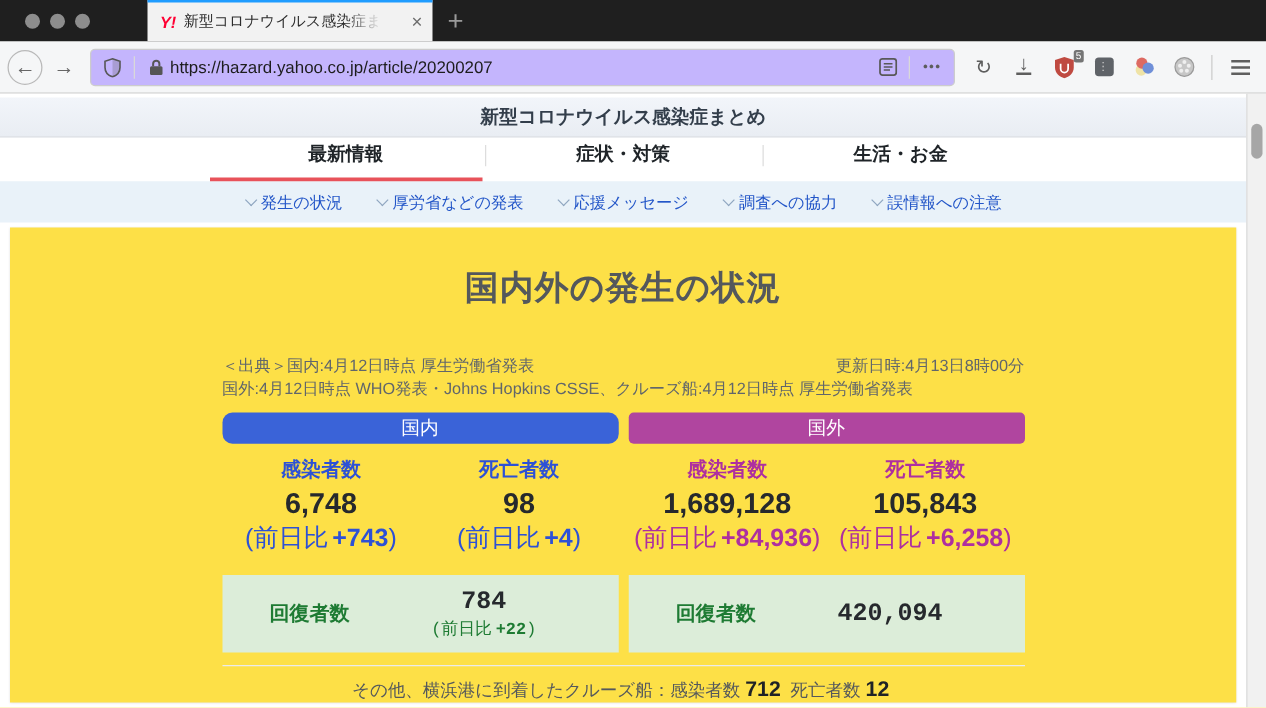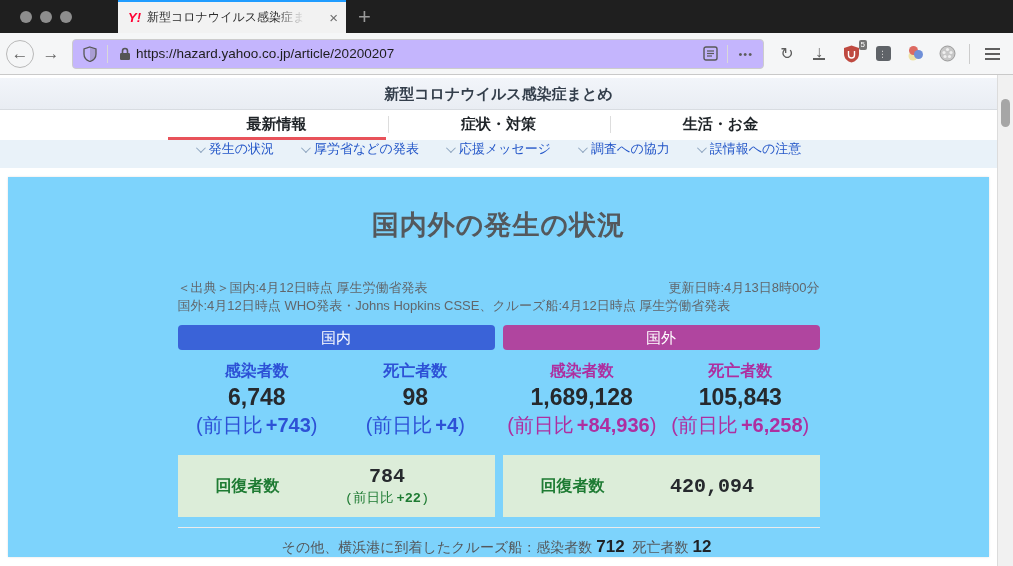--- a/index.html
+++ b/index.html
@@ -53,38 +53,38 @@
   .site-header { margin-top:3px; height:32px; line-height:31px; text-align:center;
                  background:linear-gradient(#f2f5fa,#e9edf3); border-bottom:1px solid #d8dce1;
                  font-size:15px; font-weight:bold; color:#333e4b; }
   .site-tabs { height:38px; display:flex; width:666px; margin:0 auto; }
   .site-tab { flex:1; text-align:center; font-size:15px; font-weight:bold; color:#1f2428;
               line-height:28px; position:relative; }
   .site-tab + .site-tab::before { content:""; position:absolute; left:0; top:6px; height:17px;
               width:1px; background:#ddd; }
   .site-tab.active::after { content:""; position:absolute; left:2px; right:2px; bottom:0;
               height:3px; background:#e8525a; }
-  .subnav { height:35px; background:#e9f2f9; display:flex; align-items:flex-start; justify-content:center;
+  .subnav { height:35px; background:#e9f2f9; display:flex; align-items:center; justify-content:center;
             gap:27px; }
   .subnav a { display:flex; align-items:center; gap:6px; font-size:13px; color:#2356c8;
               text-decoration:none; }
   .chev { width:7px; height:7px; border-right:1.5px solid #8fa6c0; border-bottom:1.5px solid #8fa6c0;
           transform:rotate(45deg) translateY(-2px); }
 
-  .card { flex:1; margin:9px 8px; background:#7dd3fc; box-shadow:0 0 2px rgba(0,0,0,.12); }
+  .card { flex:1; margin:4px 8px; background:#fde047; box-shadow:0 0 2px rgba(0,0,0,.12); }
   .content { width:642px; margin:0 auto; }
   .main-title { padding-top:30px; text-align:center; font-size:27px; font-weight:bold;
                 color:#54585c; letter-spacing:1px; }
   .source { margin-top:36px; font-size:13px; color:#61666b; line-height:18px; }
   .source-row { display:flex; justify-content:space-between; }
 
   .cols { margin-top:10px; display:grid; grid-template-columns:317px 317px; column-gap:8px; }
   .bar { height:25px; line-height:25px; border-radius:4px; text-align:center; color:#fff;
          font-size:15px; }
-  .bar.domestic { background:#3a63d8; }
+  .bar.domestic { background:#3a63d8;border-radius:8px; }
   .bar.overseas { background:#b0459f; }
   .stats { display:flex; margin-top:11px; }
   .stat { flex:1; text-align:center; }
   .stat .lbl { font-size:16px; font-weight:bold; }
   .stat .val { font-size:23px; font-weight:bold; color:#26292d; margin-top:2px; }
   .stat .chg { font-size:20px; margin-top:1px; }
   .chg b { margin-left:3px; }
   .c-dom { color:#2d51d6; }
   .c-ovs { color:#ae2fa0; }
   .green-box { margin-top:16px; height:62px; background:#dcedd9; border-radius:0;

